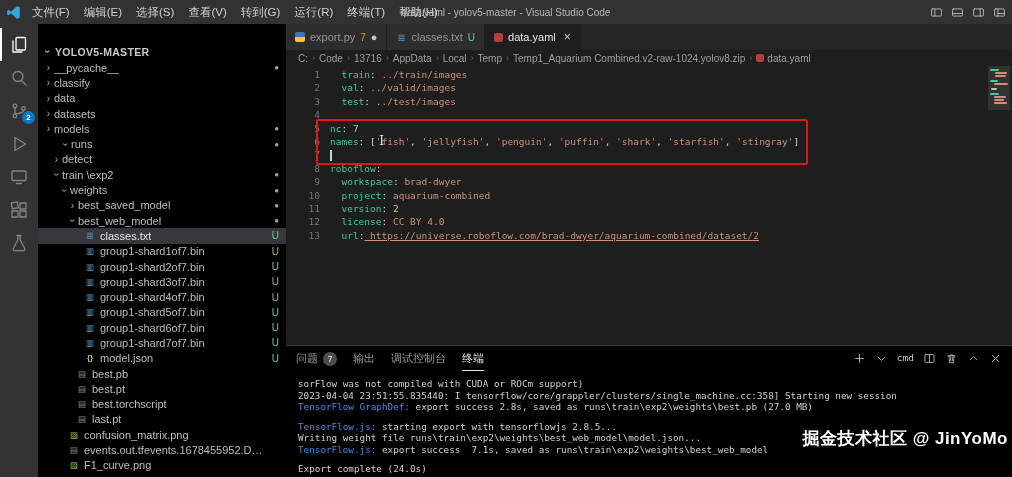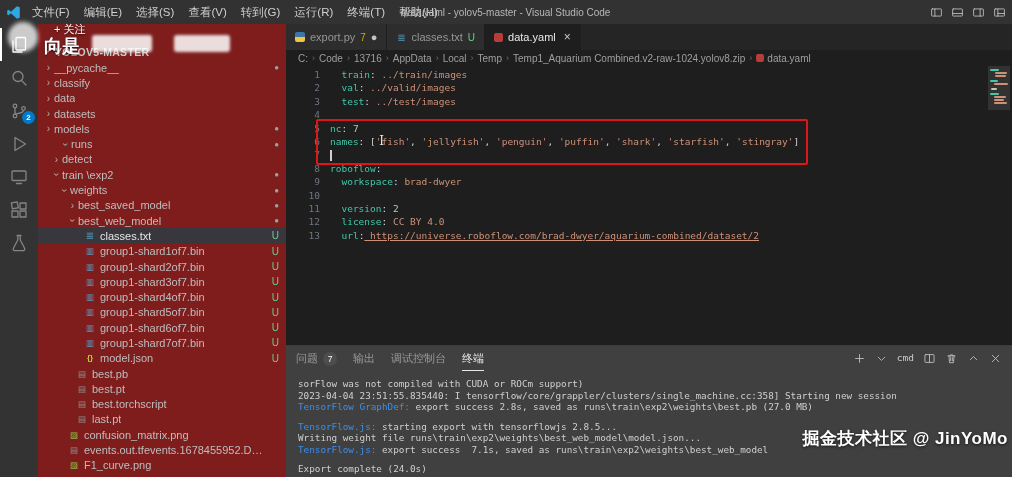--- a/index.html
+++ b/index.html
@@ -12,21 +12,21 @@
 .menu-item{color:#cfcfcf;padding:0 7px;font-size:11.5px;height:100%;display:flex;align-items:center;cursor:default}
 .tb-title{position:absolute;left:50%;transform:translateX(-50%);color:#b7b7b7;font-size:10px;white-space:nowrap}
 .tb-actions{margin-left:auto;display:flex;gap:8px;color:#c5c5c5;align-items:center}
 
 .main{display:flex;height:453px}
 .activitybar{width:38px;background:#333333;display:flex;flex-direction:column;align-items:center;padding-top:4px;flex:none}
 .act-item{width:38px;height:33px;display:flex;align-items:center;justify-content:center;color:#858585;position:relative;cursor:pointer}
 .act-item.active{color:#fff;box-shadow:inset 2px 0 0 #fff}
 .act-badge{position:absolute;right:3px;bottom:3px;background:#007acc;color:#fff;border-radius:8px;font-size:8px;min-width:13px;height:13px;line-height:13px;text-align:center;font-weight:700}
 
-.sidebar{width:248px;background:#7f1d1d;position:relative;overflow:hidden;flex:none}
+.sidebar{width:248px;background:#000000;position:relative;overflow:hidden;flex:none}
 .side-root{display:flex;align-items:center;height:17px;margin-top:19px;padding-left:4px;font-size:10.5px;font-weight:700;color:#c9c9c9;letter-spacing:.3px;cursor:pointer}
 .side-root .chev{margin-right:2px}
 .tree-row{display:flex;align-items:center;height:15.3px;font-size:11px;color:#bdbdbd;position:relative;white-space:nowrap;cursor:pointer;padding-right:18px}
 .tree-row.selected{background:#37373d;color:#e6e6e6}
 .chev{width:11px;font-size:10px;color:#aeaeae;text-align:center;flex:none;display:inline-block}
 .chev.open{transform:rotate(90deg)}
 .chev-sp{width:9px;flex:none}
 .ficon{width:12px;flex:none;font-size:8.5px;text-align:center;margin-right:4px;line-height:10px}
 .fi-text{color:#519aba;font-size:10px}
 .fi-binary{color:#5aa0c7}
@@ -63,21 +63,21 @@
 .tk-n{color:#b5cea8}
 .tk-p{color:#d4d4d4}
 .tk-u{color:#ce9178;text-decoration:underline}
 .red-box{position:absolute;left:30px;top:53px;width:492px;height:46px;border:2.5px solid #e01616;border-radius:2px;pointer-events:none}
 .caret{position:absolute;left:44px;top:84px;width:1.5px;height:11px;background:#cfcfcf}
 .ibeam{position:absolute;left:92px;top:69px;width:7px;height:12px;color:rgba(240,240,240,.95);font-family:"DejaVu Serif",serif;font-size:12px;line-height:12px;text-align:center}
 .minimap{position:absolute;right:2px;top:0;width:22px;height:140px;cursor:pointer}
 .mm-slider{position:absolute;left:0;top:0;width:100%;height:44px;background:rgba(255,255,255,.09)}
 .mm-bar{position:absolute;height:2px;border-radius:1px}
 
-.panel{height:132px;border-top:1px solid #3c3c3c;display:flex;flex-direction:column;background:#404040;flex:none}
+.panel{height:132px;border-top:1px solid #3c3c3c;display:flex;flex-direction:column;background:#000000;flex:none}
 .panel-head{height:25px;display:flex;align-items:center;padding:0 10px;flex:none}
 .ptab{font-size:11px;color:#9a9a9a;margin-right:16px;display:flex;gap:5px;align-items:center;height:100%;cursor:pointer}
 .ptab.active{color:#e7e7e7;box-shadow:inset 0 -1px 0 #e7e7e7}
 .pbadge{background:#4d4d4d;border-radius:8px;font-size:8.5px;color:#fff;min-width:14px;height:14px;line-height:14px;text-align:center}
 .panel-actions{margin-left:auto;display:flex;align-items:flex-start;gap:9px;color:#c5c5c5;font-size:12px}
 .pa-ic{cursor:pointer;display:flex;align-items:center}
 .term-name{font-size:9.5px;color:#cccccc;font-family:"DejaVu Sans Mono",monospace}
 .terminal{flex:1;padding:7px 0 6px 12px;font-family:"DejaVu Sans Mono",monospace;font-size:9.3px;line-height:11.5px;color:#cfcfcf;overflow:hidden;white-space:pre}
 .tm-b{color:#3b8eea}
 .tm-blank{height:8px}
@@ -441,20 +441,21 @@
             <div class="code-line">
               <span class="gutter">8</span>
               <span class="lcontent"><span class="tk-k">roboflow</span><span class="tk-p">:</span></span>
             </div>
             <div class="code-line">
               <span class="gutter">9</span>
               <span class="lcontent"><span class="tk-p">  </span><span class="tk-k">workspace</span><span class="tk-p">:</span><span class="tk-s"> brad-dwyer</span></span>
             </div>
             <div class="code-line">
               <span class="gutter">10</span>
+              <span class="lcontent"><span class="tk-p">  </span><span class="tk-k">project</span><span class="tk-p">:</span><span class="tk-s"> aquarium-combined</span></span>
             </div>
             <div class="code-line">
               <span class="gutter">11</span>
               <span class="lcontent"><span class="tk-p">  </span><span class="tk-k">version</span><span class="tk-p">:</span><span class="tk-n"> 2</span></span>
             </div>
             <div class="code-line">
               <span class="gutter">12</span>
               <span class="lcontent"><span class="tk-p">  </span><span class="tk-k">license</span><span class="tk-p">:</span><span class="tk-s"> CC BY 4.0</span></span>
             </div>
             <div class="code-line">
@@ -530,22 +531,15 @@
                   <path d="M5 5l10 10M15 5L5 15"></path>
                 </svg>
               </span>
             </div>
         </div>
         <div class="terminal" id="terminal"><div><span>sorFlow was not compiled with CUDA or ROCm support)</span></div><div><span>2023-04-04 23:51:55.835440: I tensorflow/core/grappler/clusters/single_machine.cc:358] Starting new session</span></div><div><span class="tm-b">TensorFlow GraphDef:</span><span> export success 2.8s, saved as runs\train\exp2\weights\best.pb (27.0 MB)</span></div><div class="tm-blank"></div><div><span class="tm-b">TensorFlow.js:</span><span> starting export with tensorflowjs 2.8.5...</span></div><div><span>Writing weight file runs\train\exp2\weights\best_web_model\model.json...</span></div><div><span class="tm-b">TensorFlow.js:</span><span> export success  7.1s, saved as runs\train\exp2\weights\best_web_model</span></div><div class="tm-blank"></div><div><span>Export complete (24.0s)</span></div></div>
       </div>
     </div>
   </div>
 
-  <div class="overlay-tl">
-    <div class="ov-avatar"></div>
-    <div class="ov-follow">+ 关注</div>
-    <div class="ov-caption">向是</div>
-    <div class="ov-blur1"></div>
-    <div class="ov-blur2"></div>
-  </div>
 
   <div class="watermark">掘金技术社区 @ JinYoMo</div>
 </div>
 
 </body></html>

